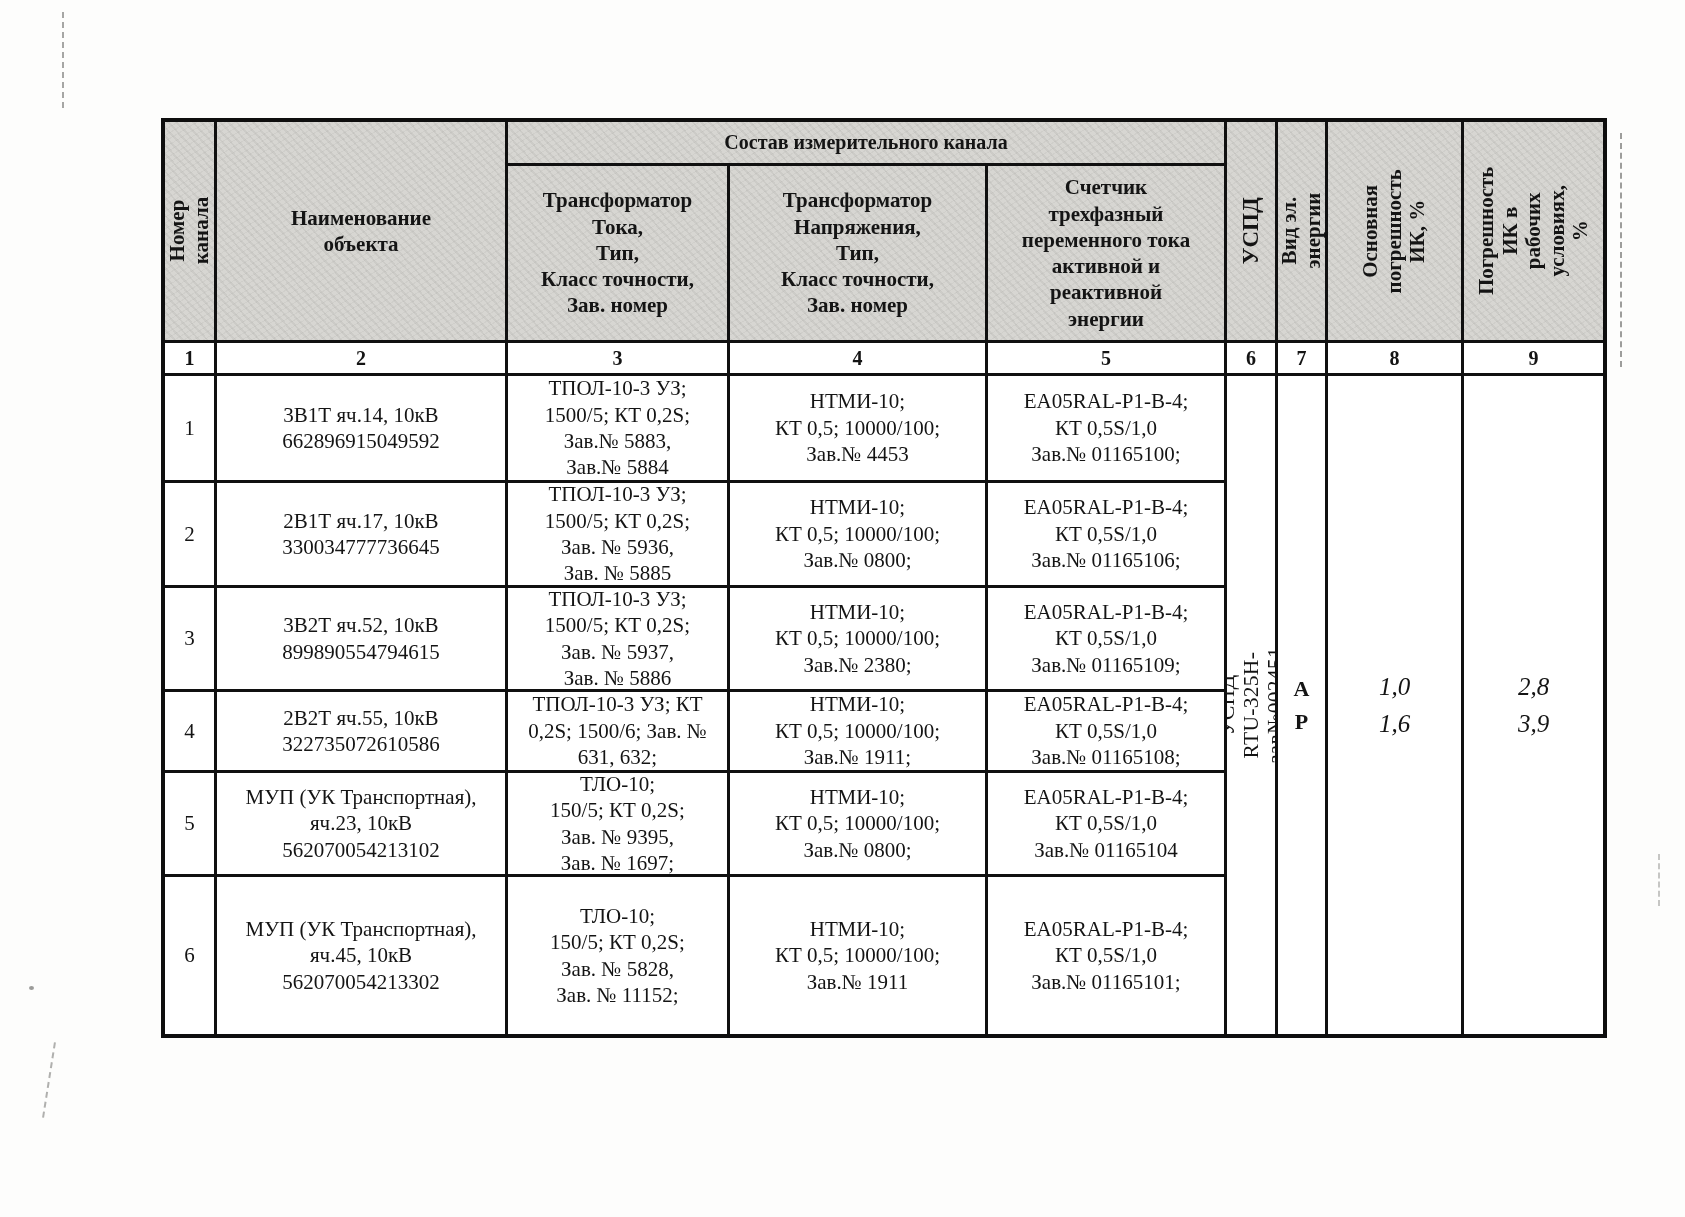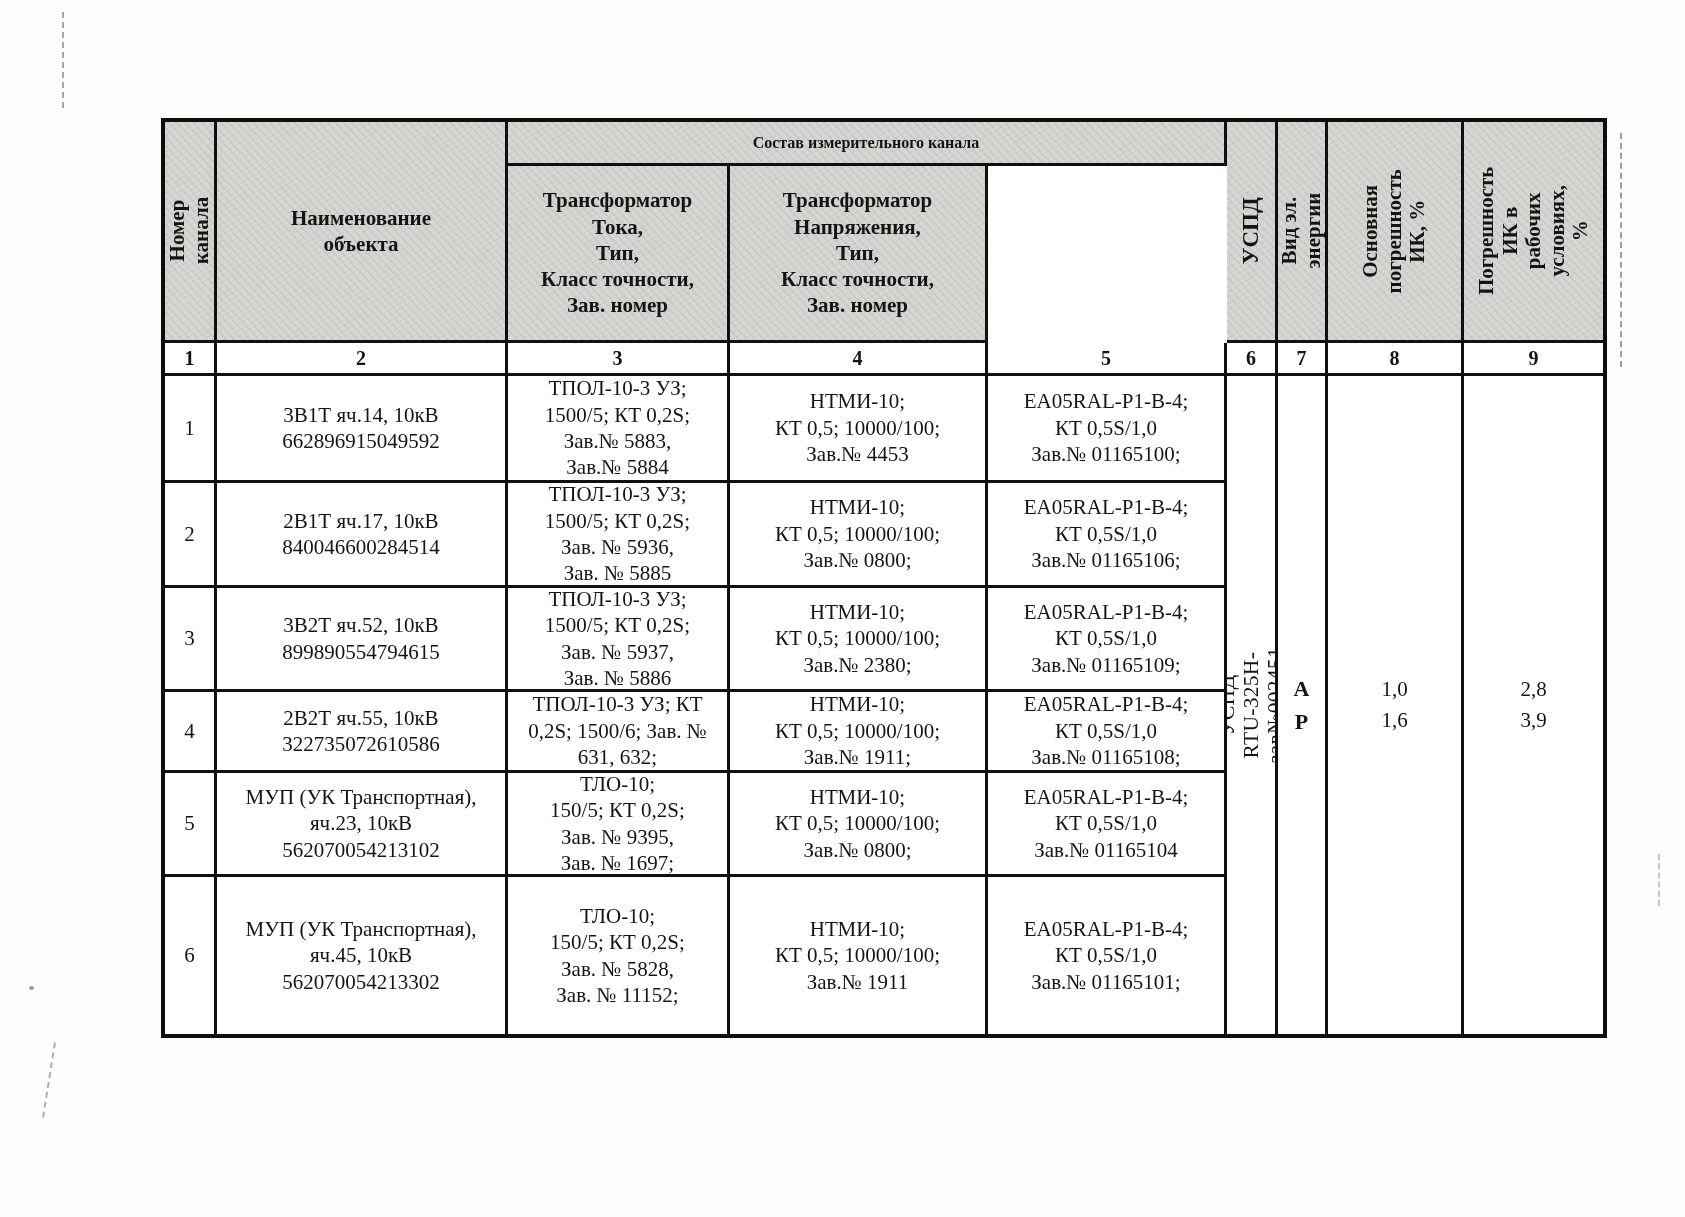--- a/index.html
+++ b/index.html
@@ -35,36 +35,36 @@
   .no-bb{border-bottom:none;}
   .head{
     background-color:#d7d6d2;
     background-image:
       repeating-linear-gradient(47deg, rgba(110,110,106,.10) 0 2px, rgba(0,0,0,0) 2px 6px),
       repeating-linear-gradient(-31deg, rgba(130,130,126,.09) 0 1px, rgba(0,0,0,0) 1px 5px);
     font-weight:bold;
     font-size:21px;
     line-height:1.25;
   }
-  .span-head{font-size:16px;}
+  .span-head{font-size:20px;}
   .num{font-weight:bold;font-size:20px;line-height:1;}
   .data{font-size:21px;line-height:1.26;}
   .ml{white-space:pre-line;}
   
   .vcell{padding:0;}
   .vtext{
     transform:rotate(-90deg);
     white-space:pre-line;
     text-align:center;
     line-height:1.12;
   }
   .w-head{width:208px;}          
   .w-uspd{width:620px;font-weight:normal;font-size:21.5px;letter-spacing:.3px;}
   .energy{font-weight:bold;font-size:22px;line-height:1.5;}
-  .errval{font-size:21px;line-height:1.5;}
+  .errval{font-size:25px;line-height:1.5;font-style:italic;}
   
   .gc1{grid-column:1}.gc2{grid-column:2}.gc3{grid-column:3}.gc4{grid-column:4}
   .gc5{grid-column:5}.gc6{grid-column:6}.gc7{grid-column:7}.gc8{grid-column:8}.gc9{grid-column:9}
   .hr12{grid-row:1/3}.hr1{grid-row:1/2}.hr2{grid-row:2/3}.rnum{grid-row:3/4}
   .r1{grid-row:4/5}.r2{grid-row:5/6}.r3{grid-row:6/7}.r4{grid-row:7/8}.r5{grid-row:8/9}.r6{grid-row:9/10}
   .rmerge{grid-row:4/10;}
   .spancol{grid-column:3/6;}
   
   .art{position:absolute;}
   .vdash{width:0;border-left:2px dashed #a6a6a4;}
@@ -104,20 +104,28 @@
 Класс точности,
 Зав. номер</div>
   </div>
   <div class="cell head gc4 hr2">
     <div class="ml">Трансформатор
 Напряжения,
 Тип,
 Класс точности,
 Зав. номер</div>
   </div>
+  <div class="cell head gc5 hr2">
+    <div class="ml">Счетчик
+трехфазный
+переменного тока
+активной и
+реактивной
+энергии</div>
+  </div>
   <div class="cell head vcell gc6 hr12">
     <div class="vtext w-head" style="font-size:23px">УСПД</div>
   </div>
   <div class="cell head vcell gc7 hr12">
     <div class="vtext w-head">Вид эл. энергии</div>
   </div>
   <div class="cell head vcell gc8 hr12">
     <div class="vtext w-head">Основная
 погрешность ИК, %</div>
   </div>
@@ -155,21 +163,21 @@
     </div>
   <div class="cell data gc5 r1">
       <div class="ml">EA05RAL-P1-B-4;
 КТ 0,5S/1,0
 Зав.№  01165100;</div>
     </div>
 
   <div class="cell data gc1 r2">2</div>
   <div class="cell data gc2 r2">
       <div class="ml">2В1Т яч.17, 10кВ
-840046600284514</div>
+330034777736645</div>
     </div>
   <div class="cell data gc3 r2">
       <div class="ml">ТПОЛ-10-3 УЗ;
 1500/5; КТ 0,2S;
 Зав. № 5936,
 Зав. № 5885</div>
     </div>
   <div class="cell data gc4 r2">
       <div class="ml">НТМИ-10;
 КТ 0,5; 10000/100;

